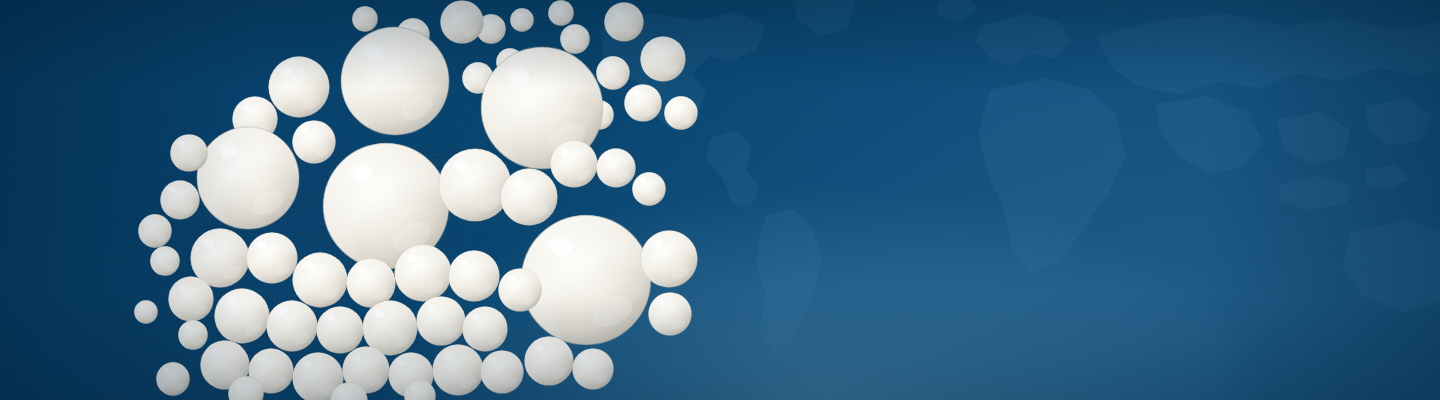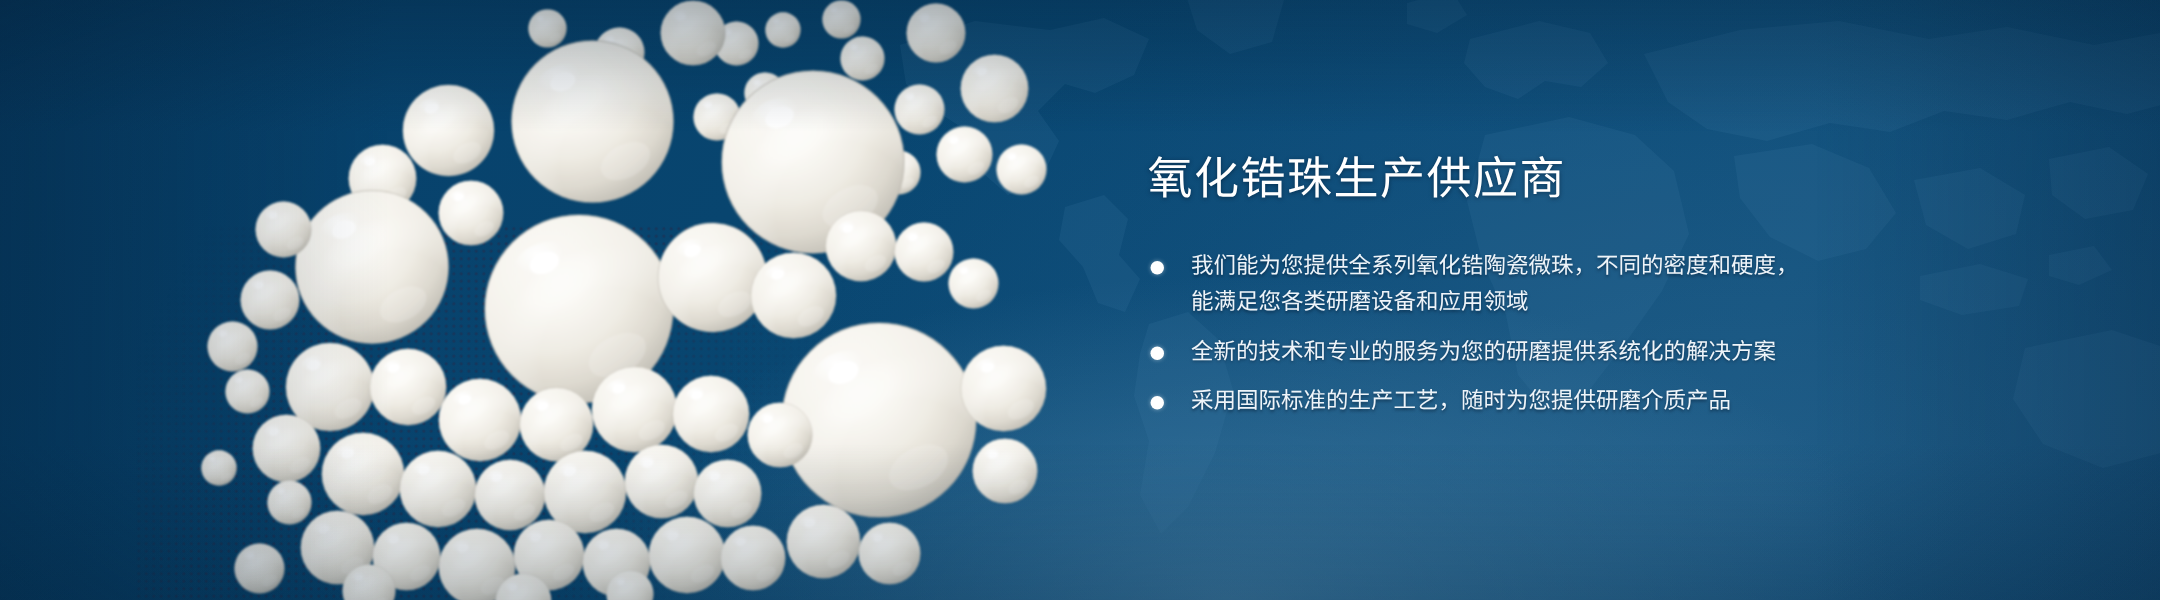--- a/index.html
+++ b/index.html
@@ -268,32 +268,14 @@
         <use href="#sphere" x="228" y="376" width="36" height="36"></use>
         <use href="#sphere" x="156" y="362" width="34" height="34"></use>
         <use href="#sphere" x="330" y="382" width="38" height="38"></use>
         <use href="#sphere" x="404" y="380" width="32" height="32"></use>
       </g>
     </svg>
   </div>
 
   <div class="bg-vignette"></div>
 
-  <div class="content">
-    <h1 class="headline">氧化锆珠生产供应商</h1>
-
-    <ul class="bullets">
-      <li class="bullet">
-        <span class="bullet-dot"></span>
-        <span>我们能为您提供全系列氧化锆陶瓷微珠，不同的密度和硬度，能满足您各类研磨设备和应用领域</span>
-      </li>
-      <li class="bullet">
-        <span class="bullet-dot"></span>
-        <span>全新的技术和专业的服务为您的研磨提供系统化的解决方案</span>
-      </li>
-      <li class="bullet">
-        <span class="bullet-dot"></span>
-        <span>采用国际标准的生产工艺，随时为您提供研磨介质产品</span>
-      </li>
-    </ul>
-  </div>
 
 </div>
 
 </body></html>

